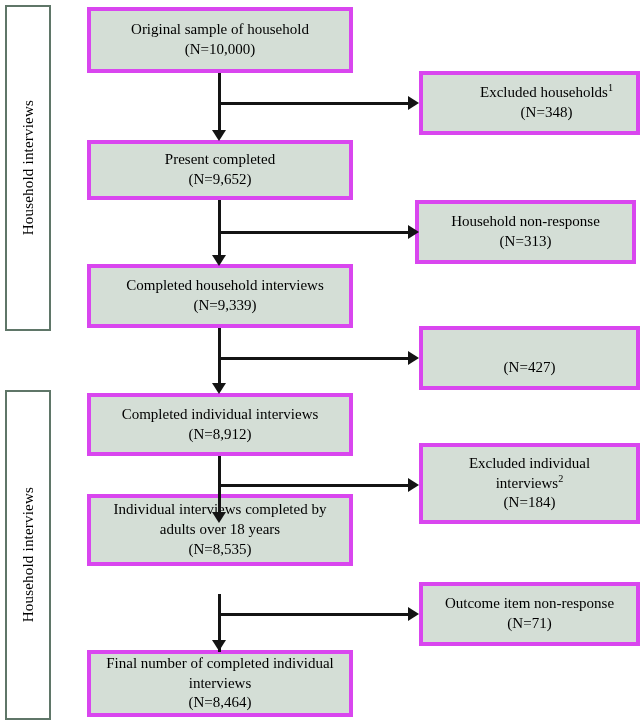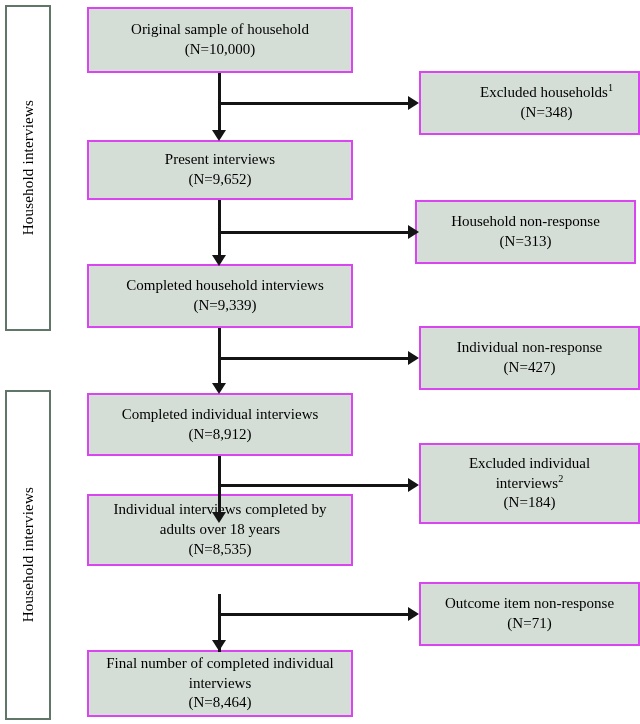--- a/index.html
+++ b/index.html
@@ -15,21 +15,21 @@
     position: relative;
     width: 640px;
     height: 724px;
     background: #ffffff;
     overflow: hidden;
   }
   .node {
     position: absolute;
     box-sizing: border-box;
     background: #d4ded6;
-    border: 2px solid #d946ef;
+    border: 4px solid #d946ef;
     display: flex;
     align-items: center;
     justify-content: center;
     text-align: center;
     font-size: 15px;
     line-height: 1.32;
     color: #000;
     padding: 2px 6px;
   }
   .node .txt { display: block; width: 100%; }
@@ -94,21 +94,21 @@
 
   <div class="node" style="left:87px; top:7px; width:266px; height:66px;">
     <span class="txt">
       <span>Original sample of household</span><br>
       <span>(N=10,000)</span>
     </span>
   </div>
 
   <div class="node" style="left:87px; top:140px; width:266px; height:60px;">
     <span class="txt">
-      <span>Present interviews</span><br>
+      <span>Present completed</span><br>
       <span>(N=9,652)</span>
     </span>
   </div>
 
   <div class="node" style="left:87px; top:264px; width:266px; height:64px;padding-left:16px;">
     <span class="txt">
       <span>Completed household interviews</span><br>
       <span>(N=9,339)</span>
     </span>
   </div>
@@ -145,21 +145,21 @@
 
   <div class="node" style="left:415px; top:200px; width:221px; height:64px;">
     <span class="txt">
       <span>Household non-response</span><br>
       <span>(N=313)</span>
     </span>
   </div>
 
   <div class="node" style="left:419px; top:326px; width:221px; height:64px;">
     <span class="txt">
-      <span>Individual non-response</span><br>
+      <br>
       <span>(N=427)</span>
     </span>
   </div>
 
   <div class="node" style="left:419px; top:443px; width:221px; height:81px;">
     <span class="txt">
       <span>Excluded individual</span><br>
       <span>interviews</span><sup>2</sup><br>
       <span>(N=184)</span>
     </span>

